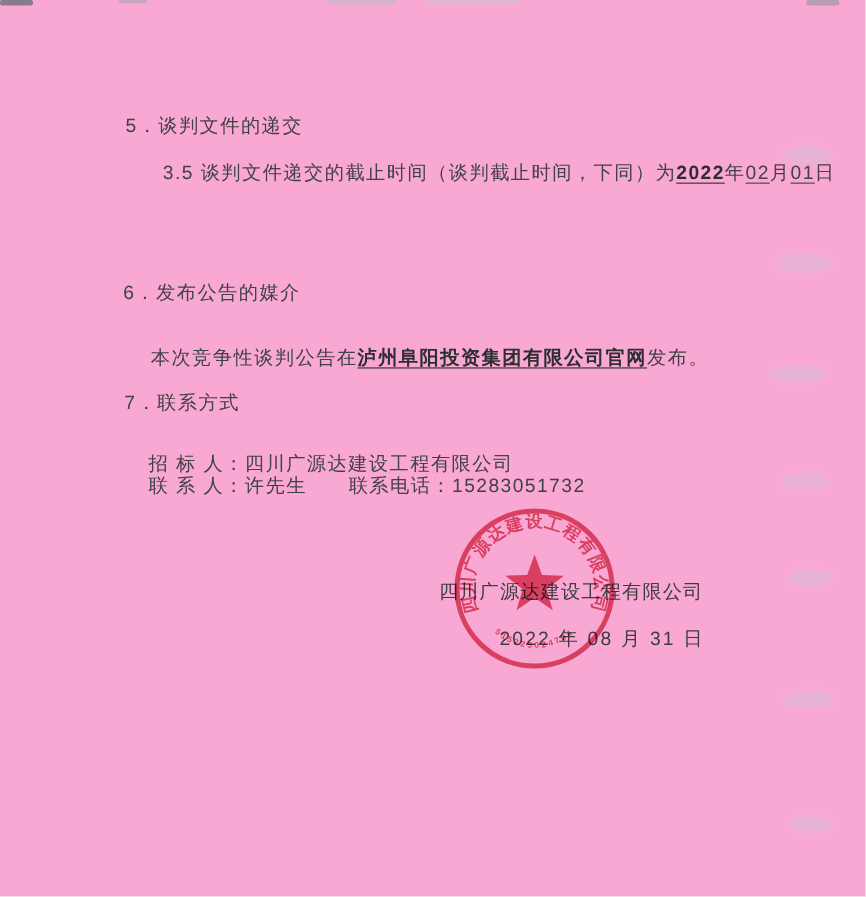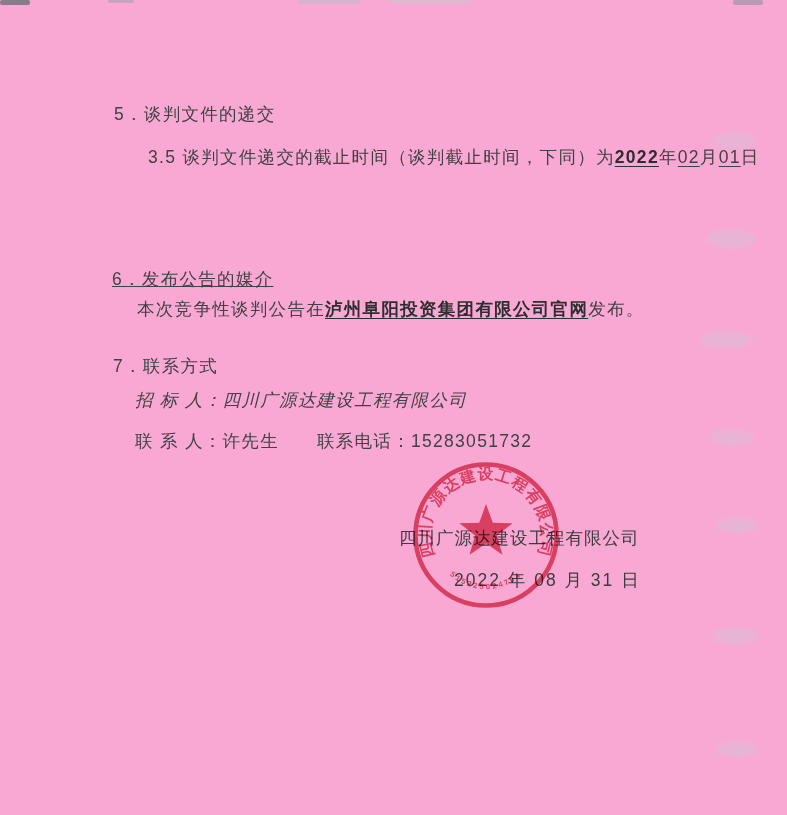--- a/index.html
+++ b/index.html
@@ -73,33 +73,33 @@
   <div class="line" style="left:114px;top:104px;">
     <span>5．谈判文件的递交</span>
   </div>
 
   <div class="line" style="left:148px;top:147px;">
     <span>3.5 谈判文件递交的截止时间（谈判截止时间，下同）为</span><span class="b u">2022</span><span>年</span><span class="u">02</span><span>月</span><span class="u">01</span><span>日</span>
   </div>
 
 
 
-  <div class="line" style="left:112px;top:269px;text-decoration:underline;">
+  <div class="line" style="left:112px;top:256px;">
     <span>6．发布公告的媒介</span>
   </div>
 
-  <div class="line" style="left:137px;top:299px;">
+  <div class="line" style="left:137px;top:315px;">
     <span>本次竞争性谈判公告在</span><span class="b u">泸州阜阳投资集团有限公司官网</span><span>发布。</span>
   </div>
 
   <div class="line" style="left:113px;top:356px;">
     <span>7．联系方式</span>
   </div>
 
-  <div class="line" style="left:135px;top:390px;font-style:italic;">
+  <div class="line" style="left:135px;top:411px;">
     <span>招 标 人：</span><span>四川广源达建设工程有限公司</span>
   </div>
 
   <div class="line" style="left:135px;top:431px;">
     <span>联 系 人：</span><span>许先生</span><span class="phone-label">联系电话：</span><span>15283051732</span>
   </div>
 
   <div class="sig" style="left:399px;top:526px;">
     <span>四川广源达建设工程有限公司</span>
   </div>

